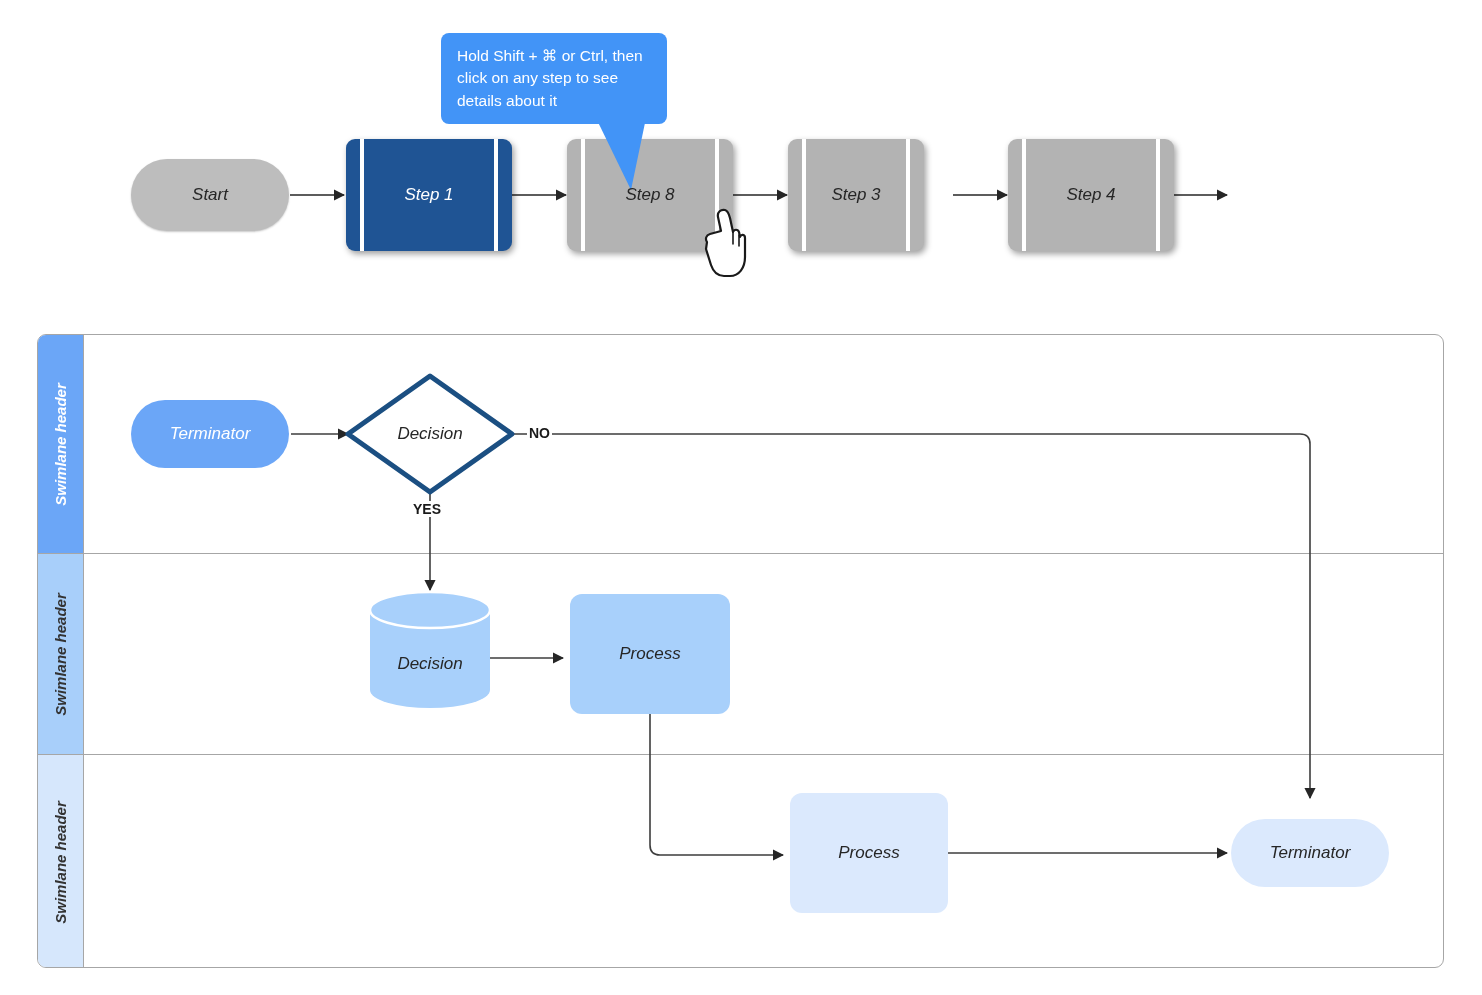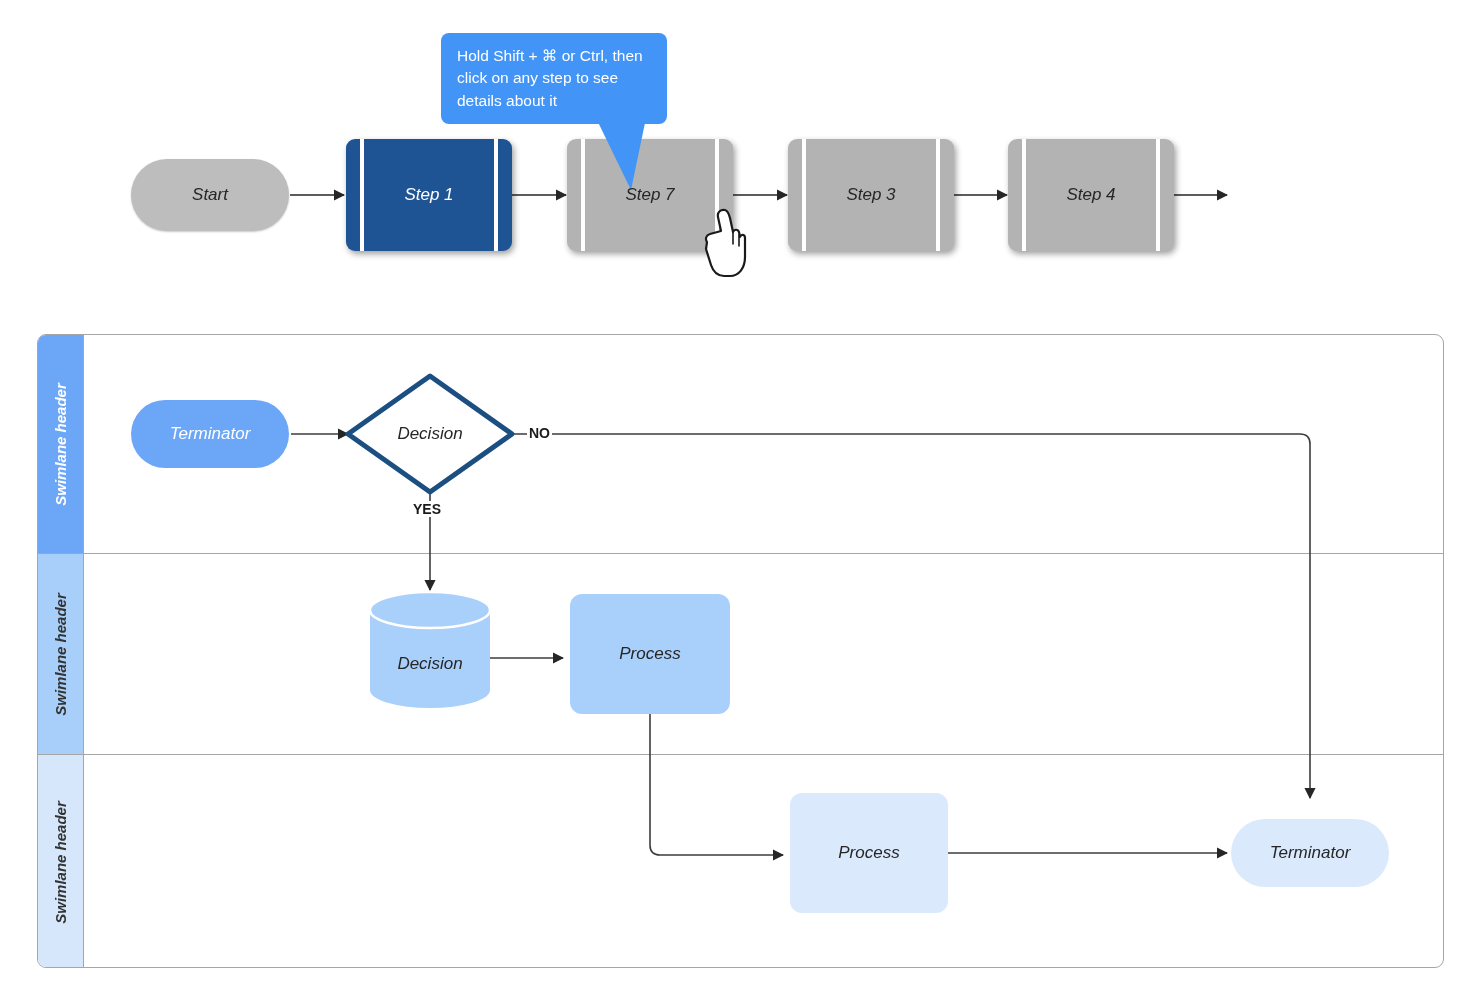--- a/index.html
+++ b/index.html
@@ -160,24 +160,24 @@
 
   <div class="node stepbox selected" style="left:346px; top:139px; width:166px; height:112px;">
     <span class="bar left"></span>
     <span class="bar right"></span>
     <span class="lbl">Step 1</span>
   </div>
 
   <div class="node stepbox" style="left:567px; top:139px; width:166px; height:112px;">
     <span class="bar left"></span>
     <span class="bar right"></span>
-    <span class="lbl">Step 7</span>
-  </div>
-
-  <div class="node stepbox" style="left:788px; top:139px; width:166px; height:112px;">
+    <span class="lbl">Step 8</span>
+  </div>
+
+  <div class="node stepbox" style="left:788px; top:139px; width:136px; height:112px;">
     <span class="bar left"></span>
     <span class="bar right"></span>
     <span class="lbl">Step 3</span>
   </div>
 
   <div class="node stepbox" style="left:1008px; top:139px; width:166px; height:112px;">
     <span class="bar left"></span>
     <span class="bar right"></span>
     <span class="lbl">Step 4</span>
   </div>

